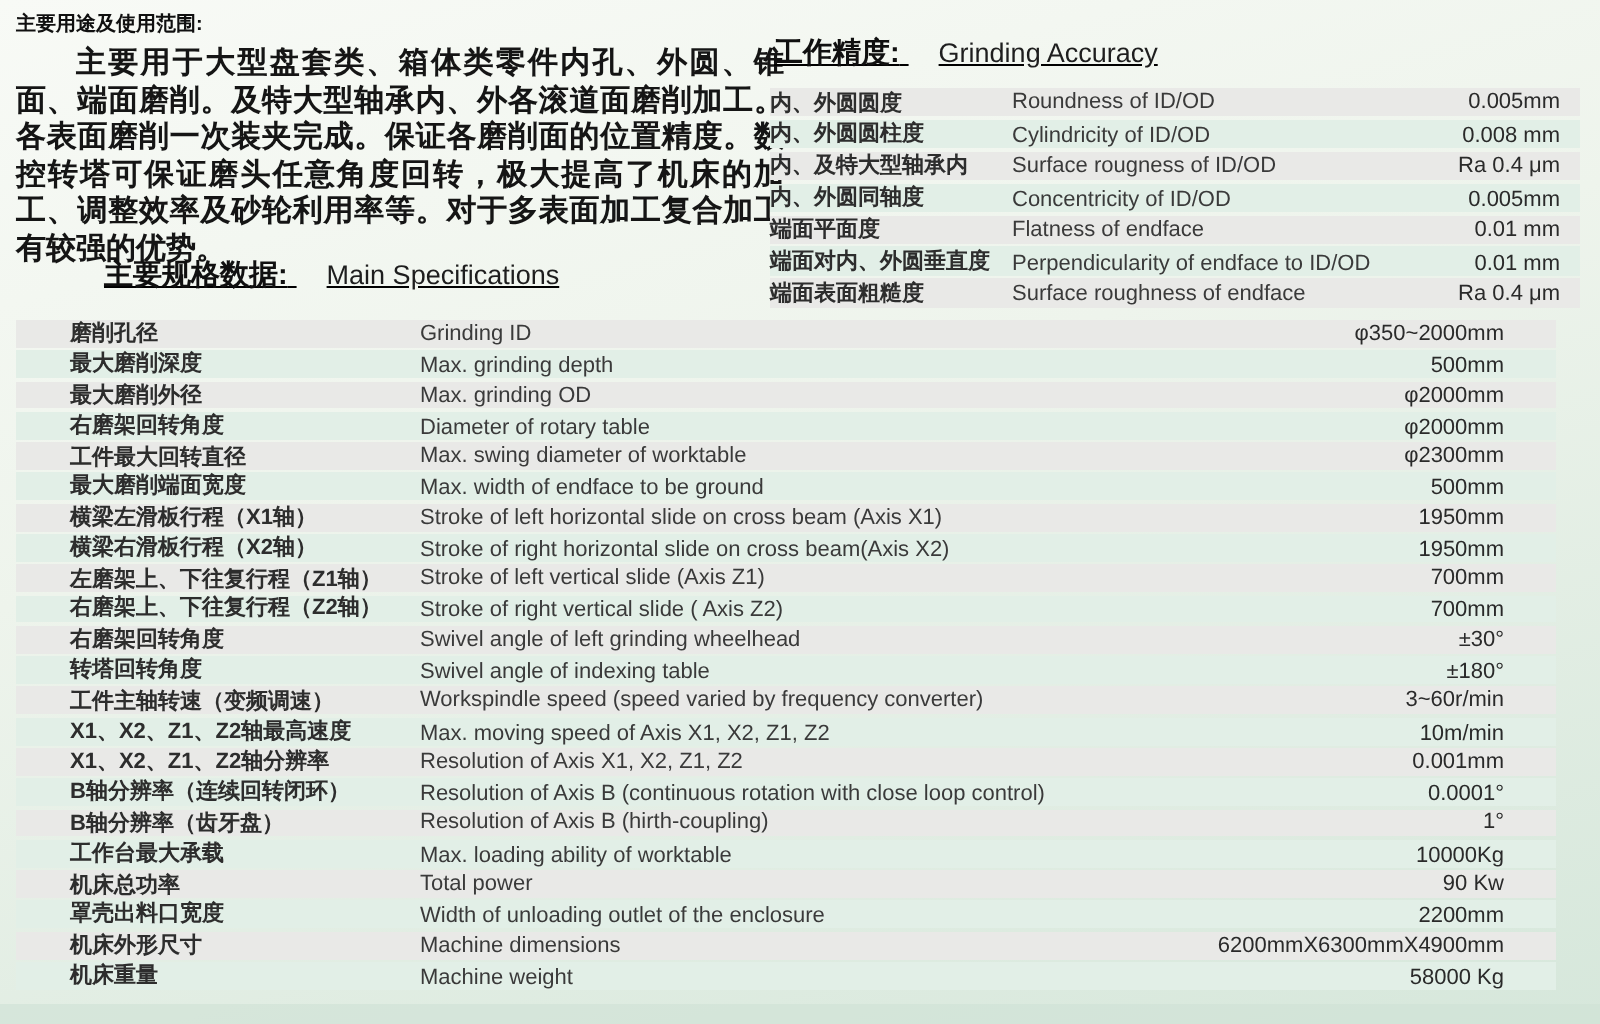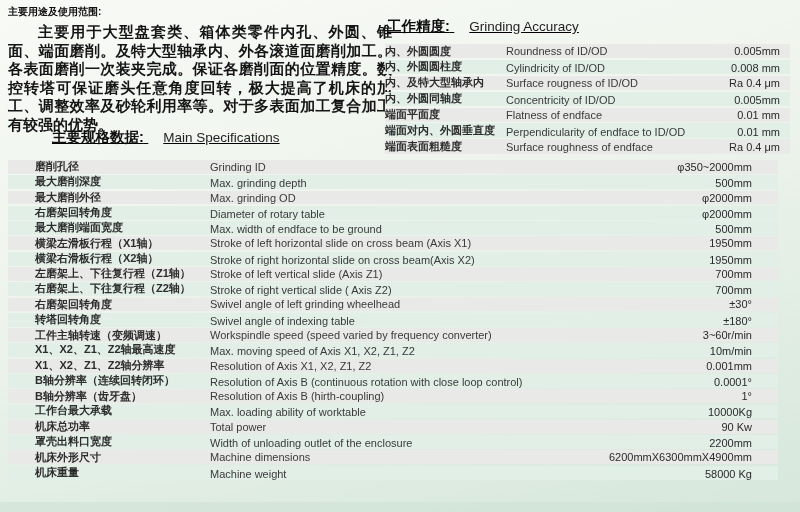--- a/index.html
+++ b/index.html
@@ -116,20 +116,25 @@
       <div class="trow odd">
         <div class="cell c-zh">最大磨削外径</div>
         <div class="cell c-en">Max. grinding OD</div>
         <div class="cell c-value">φ2000mm</div>
       </div>
       <div class="trow even">
         <div class="cell c-zh">右磨架回转角度</div>
         <div class="cell c-en">Diameter of rotary table</div>
         <div class="cell c-value">φ2000mm</div>
       </div>
+      <div class="trow odd">
+        <div class="cell c-zh">工件最大回转直径</div>
+        <div class="cell c-en">Max. swing diameter of worktable</div>
+        <div class="cell c-value">φ2300mm</div>
+      </div>
       <div class="trow even">
         <div class="cell c-zh">最大磨削端面宽度</div>
         <div class="cell c-en">Max. width of endface to be ground</div>
         <div class="cell c-value">500mm</div>
       </div>
       <div class="trow odd">
         <div class="cell c-zh">横梁左滑板行程（X1轴）</div>
         <div class="cell c-en">Stroke of left horizontal slide on cross beam (Axis X1)</div>
         <div class="cell c-value">1950mm</div>
       </div>

